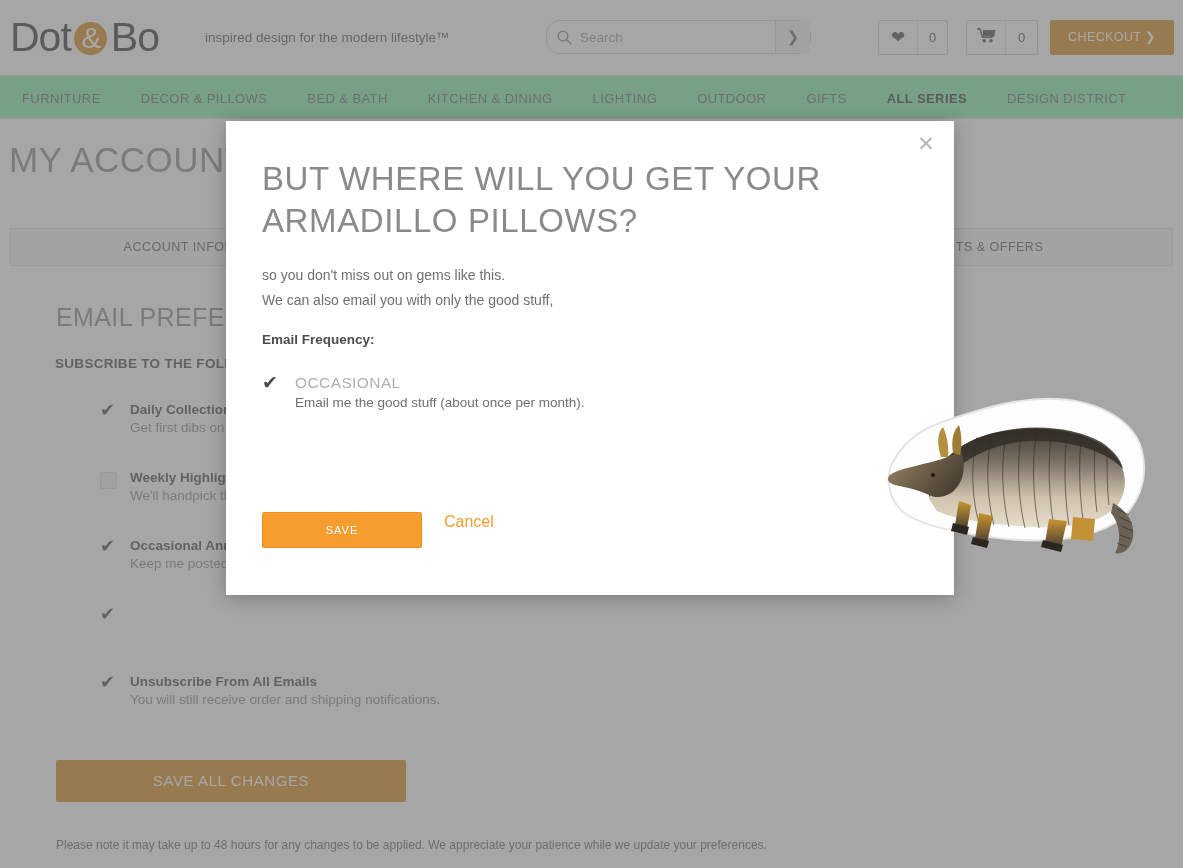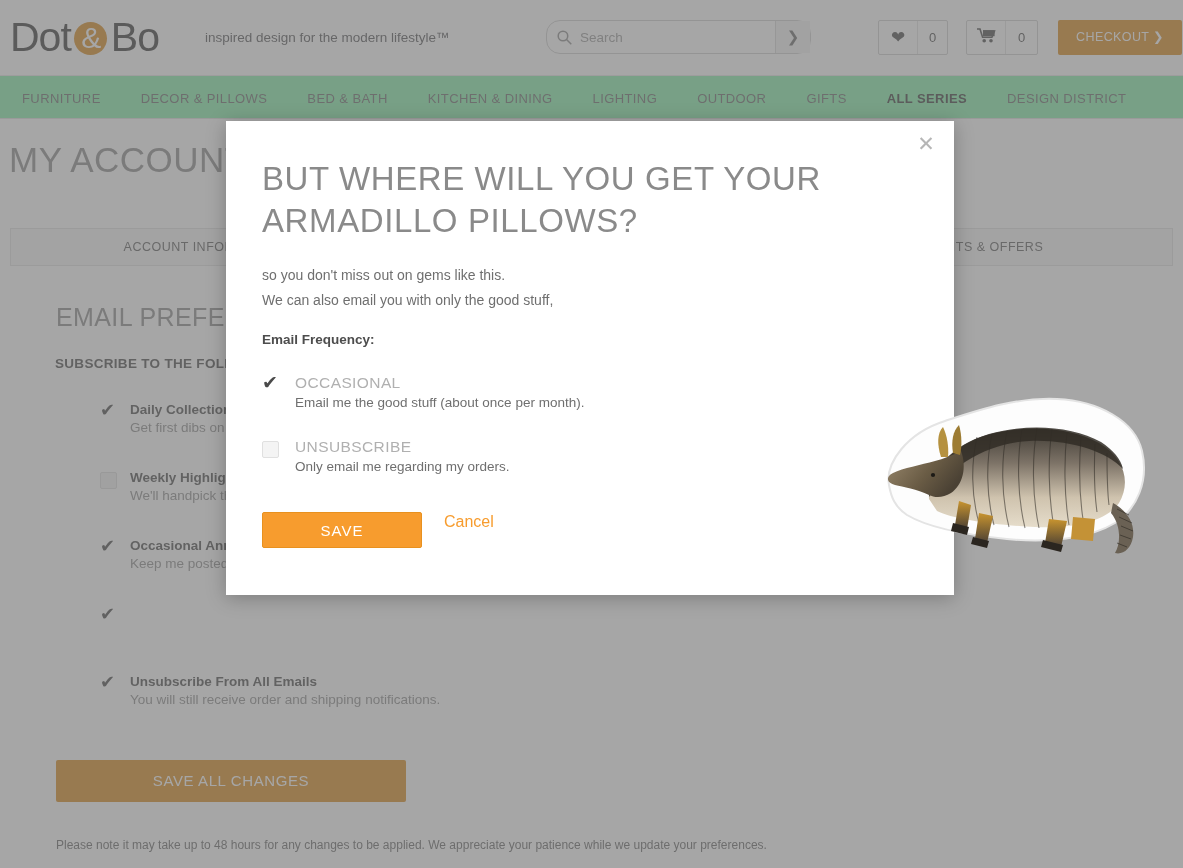--- a/index.html
+++ b/index.html
@@ -39,21 +39,21 @@
 
   .minibox { position:absolute; top:20px; height:35px; border:1px solid #cfcfcf;
              background:#fff; display:flex; align-items:center; border-radius:2px; }
   #fav-box { left:878px; width:70px; }
   #cart-box { left:966px; width:72px; }
   .minibox .ic { width:38px; text-align:center; color:#4c4c4c; font-size:17px; }
   .minibox .ct { flex:1; border-left:1px solid #e2e2e2; text-align:center;
                  font-size:13px; color:#4c4c4c; height:100%; line-height:33px; }
   .checkout { position:absolute; left:1050px; top:20px; width:124px; height:35px;
               background:#d98b1f; color:#fff; font-size:12.5px; letter-spacing:.4px;
-              text-align:center; line-height:35px; border-radius:2px; cursor:pointer;margin-left:8px; }
+              text-align:center; line-height:35px; border-radius:2px; cursor:pointer; }
 
   .nav { position:relative; height:44px; border-top:1px solid #e7e7e7;
          border-bottom:1px solid #e0e0e0; background:#86efac; }
   .nav-inner { display:flex; align-items:center; height:44px; padding-left:22px; gap:0; }
   .nav-item { font-size:13px; color:#6d6d6d; letter-spacing:.4px; white-space:nowrap;
               padding:0 22px 0 0; margin-right:18px; cursor:pointer; }
   .nav-item.active { color:#3d3d3d; font-weight:bold; }
 
   .page-title { position:absolute; left:9px; top:140px; font-size:35px; color:#8e8e8e;
                 font-weight:300; letter-spacing:.5px; }
@@ -103,21 +103,21 @@
   .opt { position:relative; min-height:64px; }
   .opt .box { position:absolute; left:0; top:3px; width:17px; height:17px; }
   .opt .box.off { border:1px solid #e0e0e0; background:#f4f4f4; border-radius:2px; }
   .opt .check { position:absolute; left:0; top:-1px; font-size:19px; color:#4a4a4a;
                 line-height:20px; }
   .opt .lbl { margin-left:33px; font-size:15.5px; color:#b0b0b0; letter-spacing:.4px; }
   .opt .dsc { margin-left:33px; margin-top:3px; font-size:13.5px; color:#6f6f6f; }
 
   .m-save { position:absolute; left:36px; top:391px; width:160px; height:36px;
             background:#f79c2e; border:1px solid #e8911f; border-radius:2px;
-            color:#fff; font-size:15px; letter-spacing:1px; text-align:center;
+            color:#fff; font-size:11px; letter-spacing:1px; text-align:center;
             line-height:35px; cursor:pointer; }
   .m-cancel { position:absolute; left:218px; top:392px; font-size:16px; color:#f79c2e;
               font-weight:300; cursor:pointer; }
 
   #armadillo { position:absolute; left:641px; top:256px; width:293px; height:196px; }
 </style>
 </head>
 <body>
 
 <div id="page">
@@ -226,25 +226,20 @@
       <div>We can also email you with only the good stuff,</div>
     </div>
 
     <div class="m-freq">Email Frequency:</div>
 
     <div class="opts">
       <div class="opt">
         <div class="check">✔</div>
         <div class="lbl">OCCASIONAL</div>
         <div class="dsc">Email me the good stuff (about once per month).</div>
-      </div>
-      <div class="opt">
-        <div class="box off"></div>
-        <div class="lbl">UNSUBSCRIBE</div>
-        <div class="dsc">Only email me regarding my orders.</div>
       </div>
     </div>
 
     <div class="m-save">SAVE</div>
     <div class="m-cancel">Cancel</div>
 
     <svg id="armadillo" viewBox="0 0 293 196">
       <defs>
         <linearGradient id="shellG" x1="0" y1="0" x2="0" y2="1">
           <stop offset="0%" stop-color="#3e3a33"></stop>

